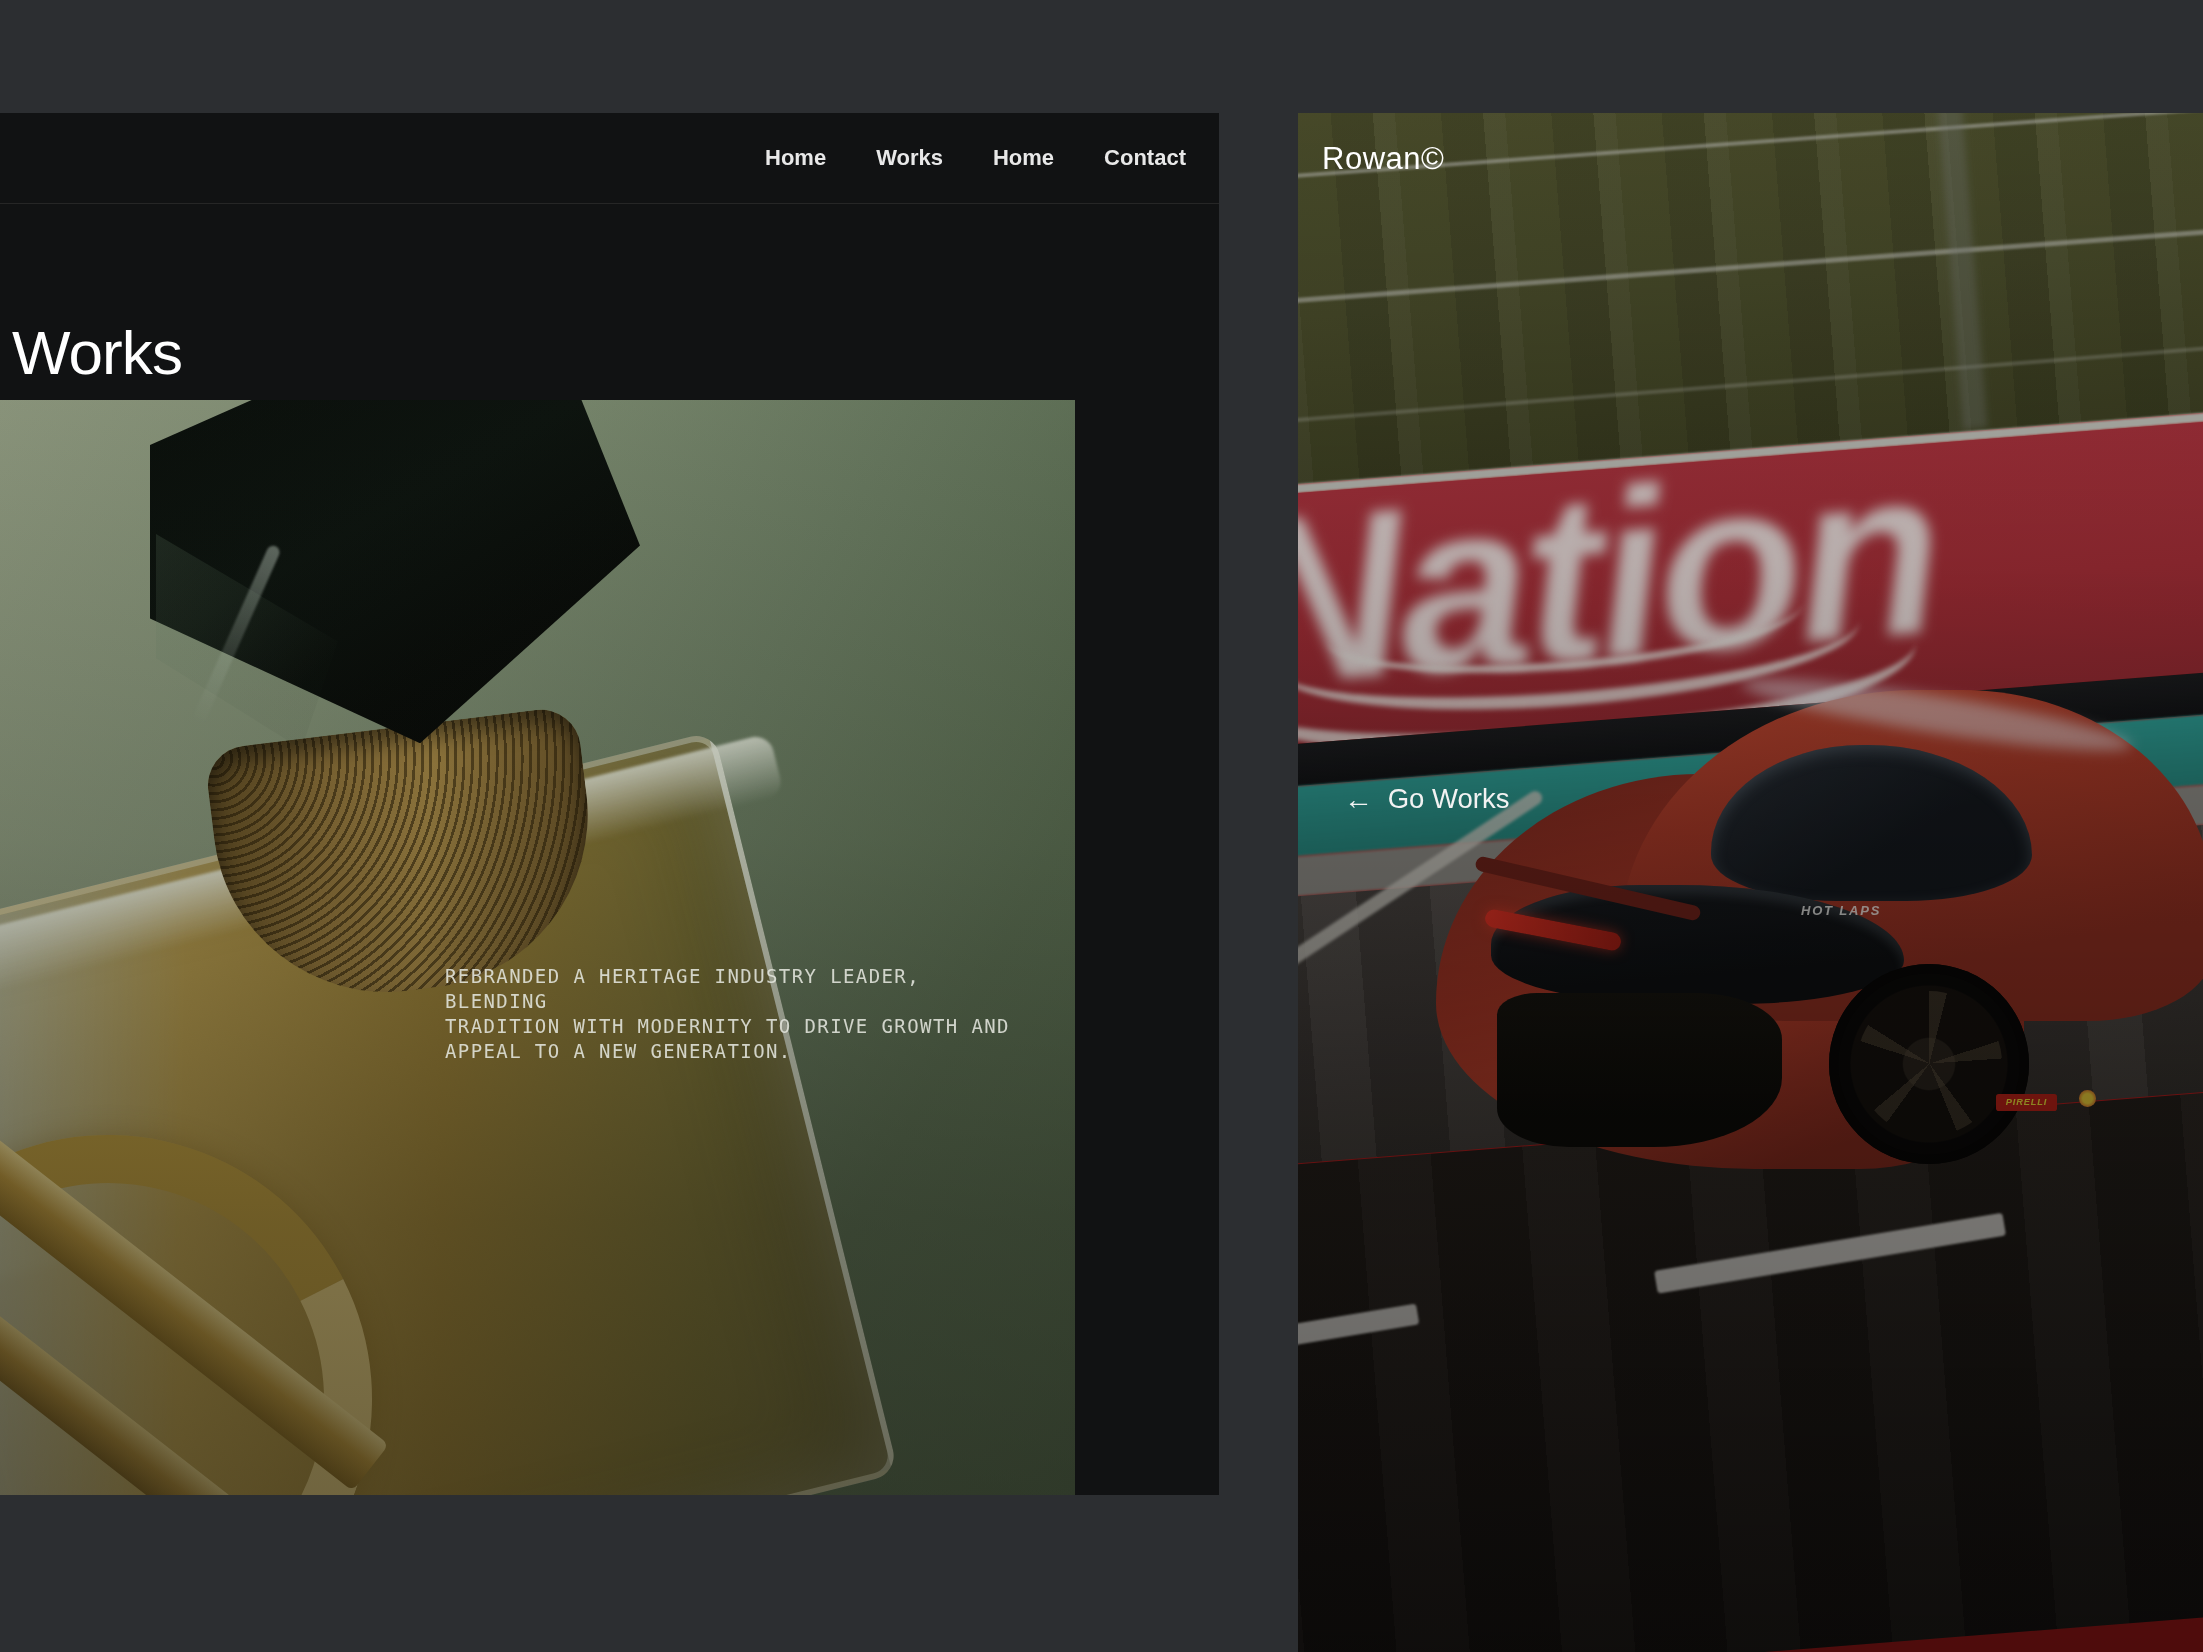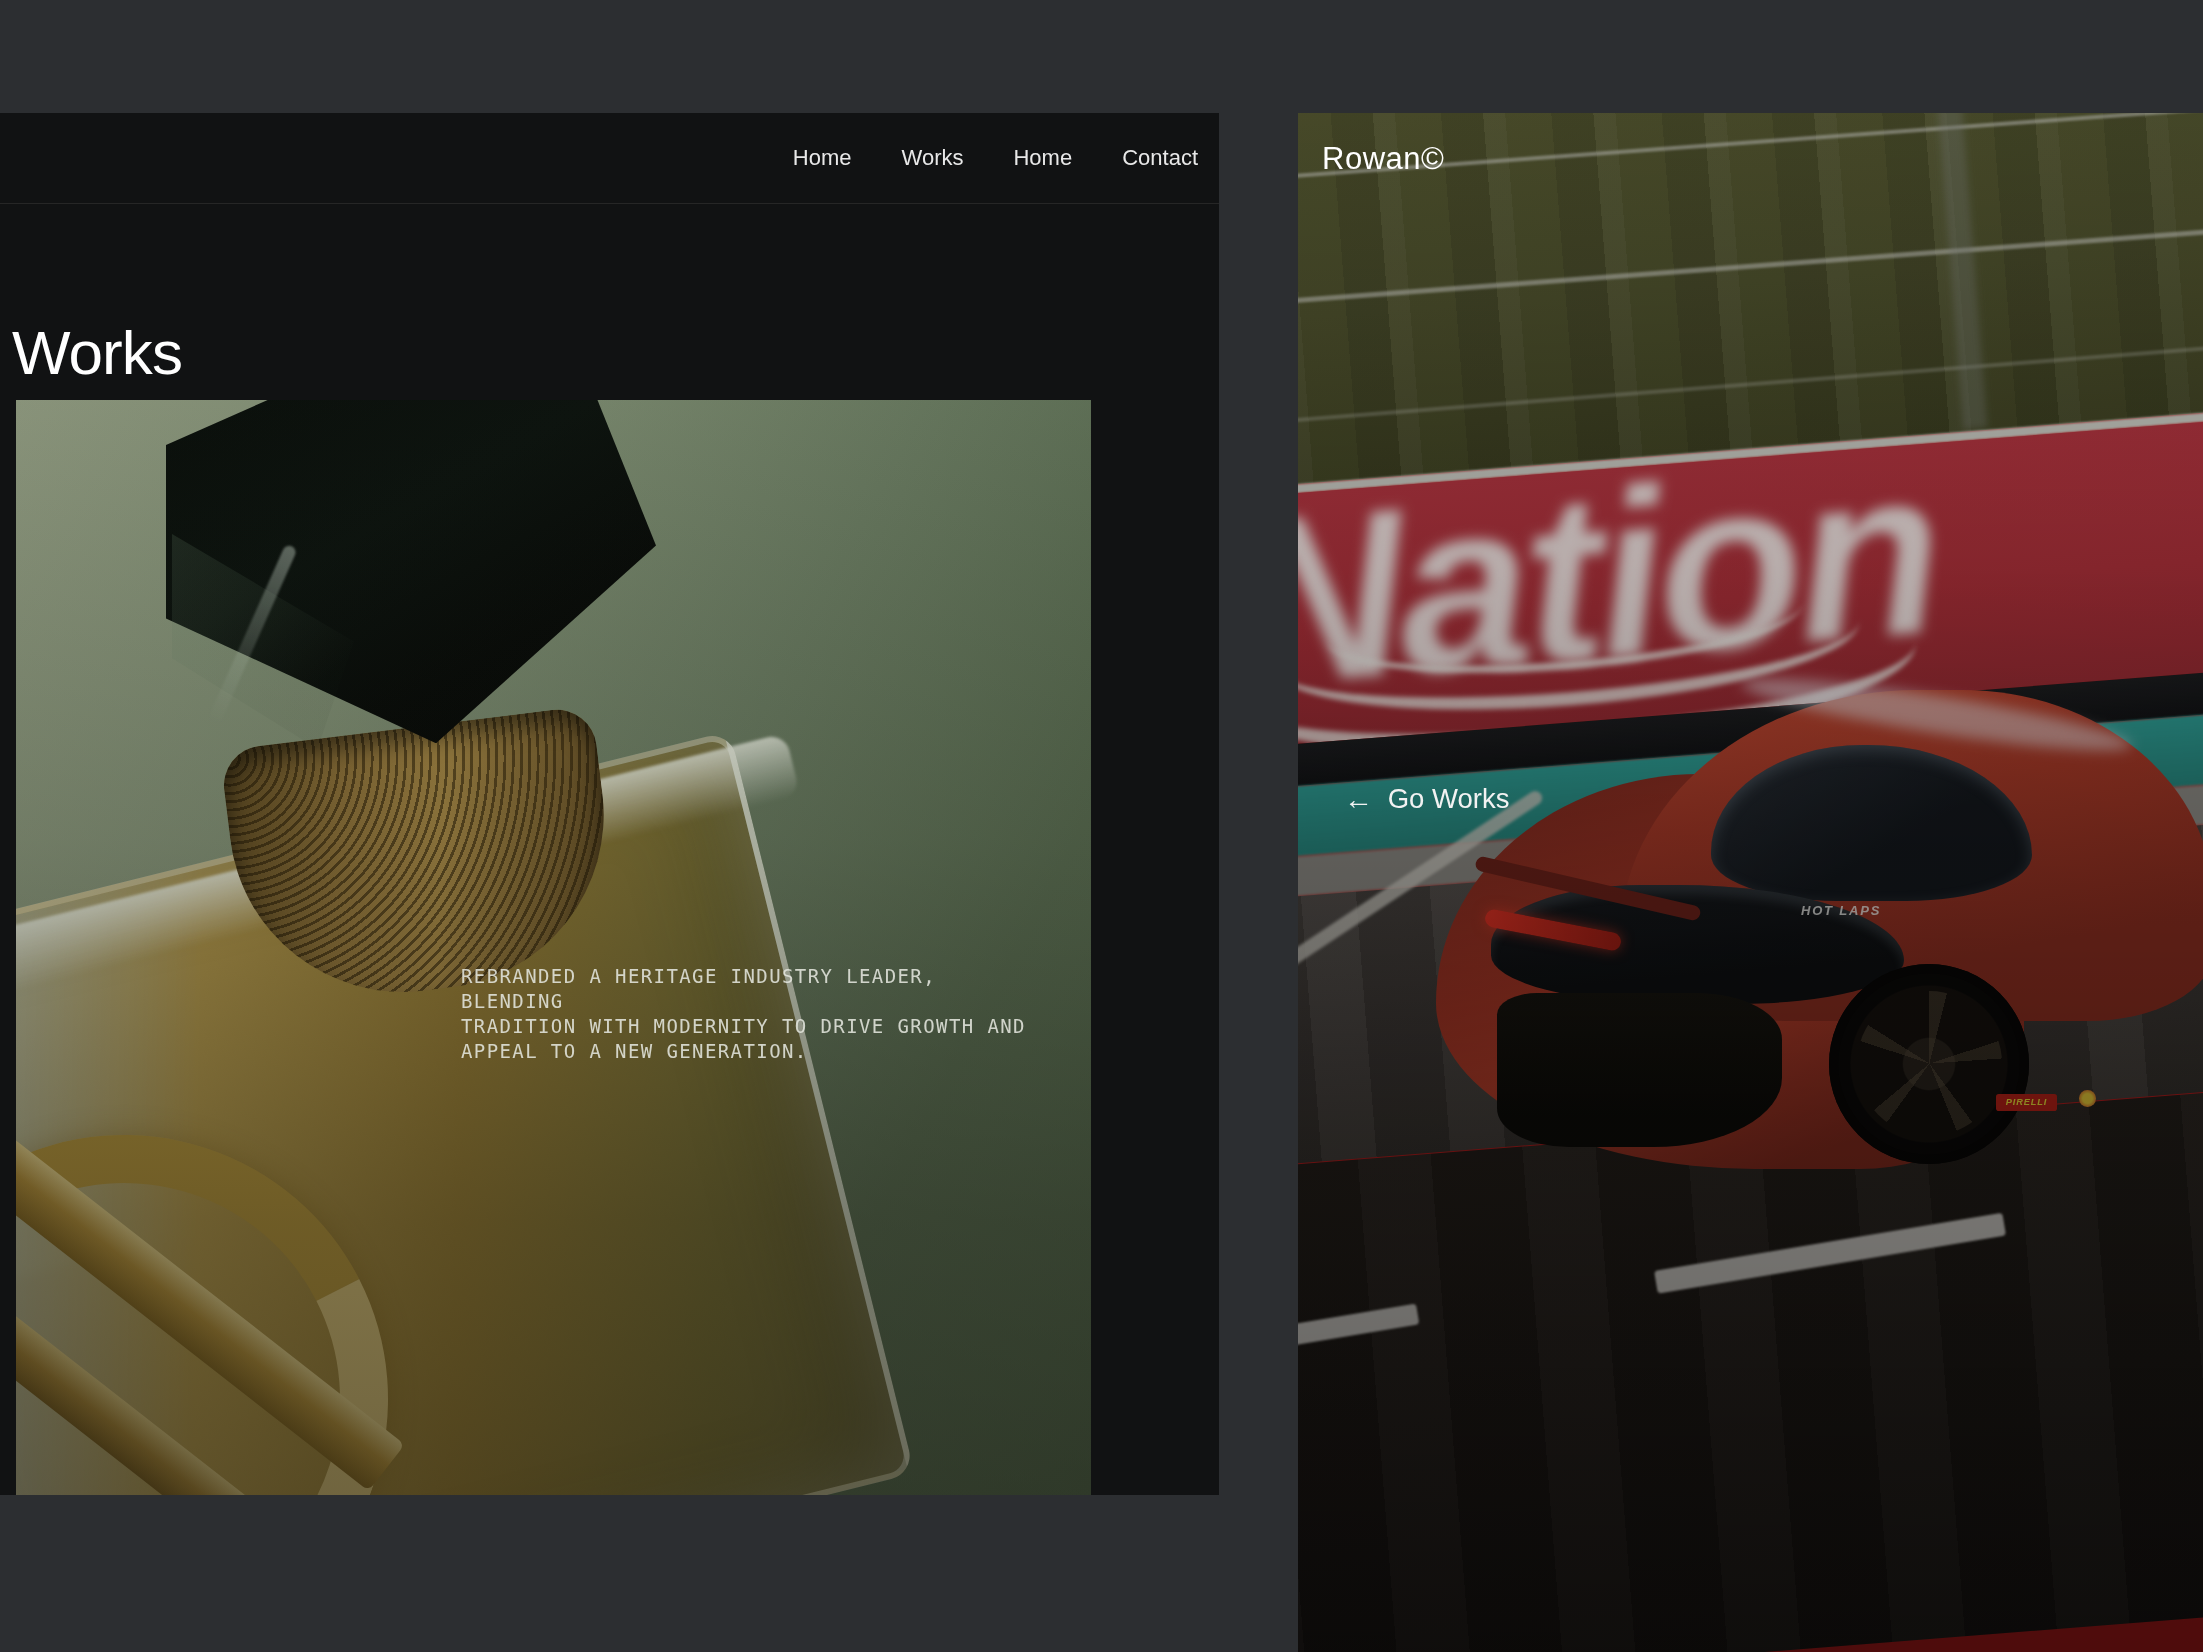--- a/index.html
+++ b/index.html
@@ -12,32 +12,33 @@
   .abs{position:absolute;}
 
   
   .frame-left{
     left:0;top:113px;width:1219px;height:1382px;
     background:#111213;overflow:hidden;
   }
   .nav{
     left:0;top:0;width:100%;height:91px;
     display:flex;align-items:center;justify-content:flex-end;
-    padding-right:21px;box-sizing:border-box;
+    padding-right:33px;box-sizing:border-box;
     border-bottom:0.9px solid #262626;
+    font-weight:bold;
   }
   .nav-list{display:flex;gap:50px;list-style:none;margin:0;padding:0;}
   .nav-item{color:#e8e8e8;font-size:22px;cursor:pointer;}
   .works-title{
     left:12px;top:167px;color:#ffffff;font-size:62px;font-weight:500;
     letter-spacing:-0.9px;line-height:1;
   }
   
   .perfume{
-    left:16px;top:287px;width:1075px;height:1095px;overflow:hidden;
+    left:0;top:287px;width:1075px;height:1095px;overflow:hidden;
     background:linear-gradient(118deg,#97a287 0%,#87967a 28%,#6f8166 55%,#5d7054 78%,#566a4e 100%);
   }
   .perfume-bottom-olive{
     left:-55px;top:808px;width:716px;height:386px;
     background:linear-gradient(100deg,#6d7150 0%,#787c55 45%,#5f6542 100%);
     transform:rotate(-14deg);filter:blur(5.5px);
   }
   .bottle-glass{
     left:-110px;top:432px;width:918px;height:753px;
     transform:rotate(-14deg);

